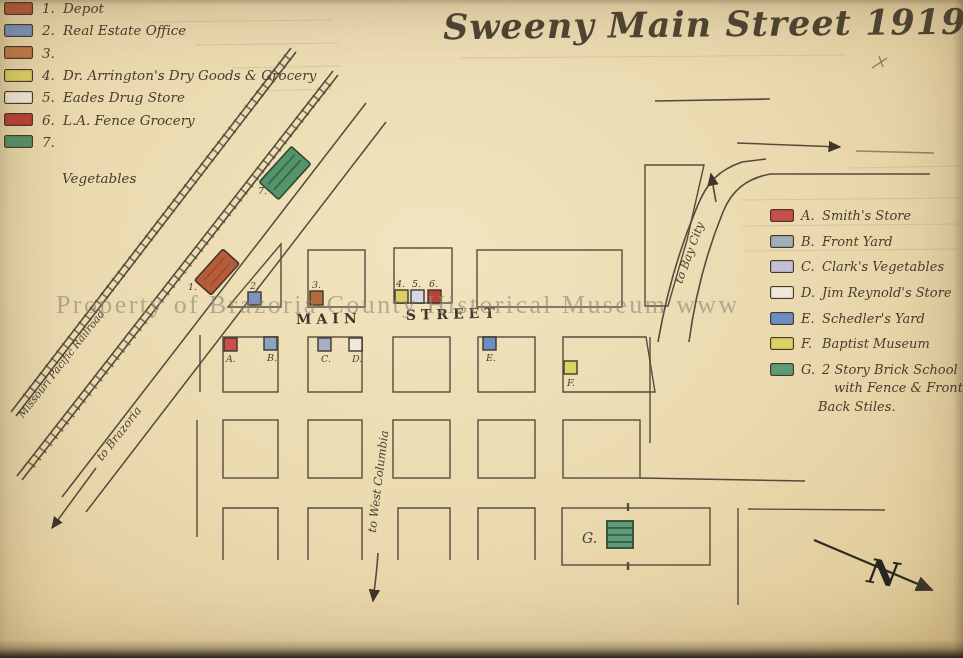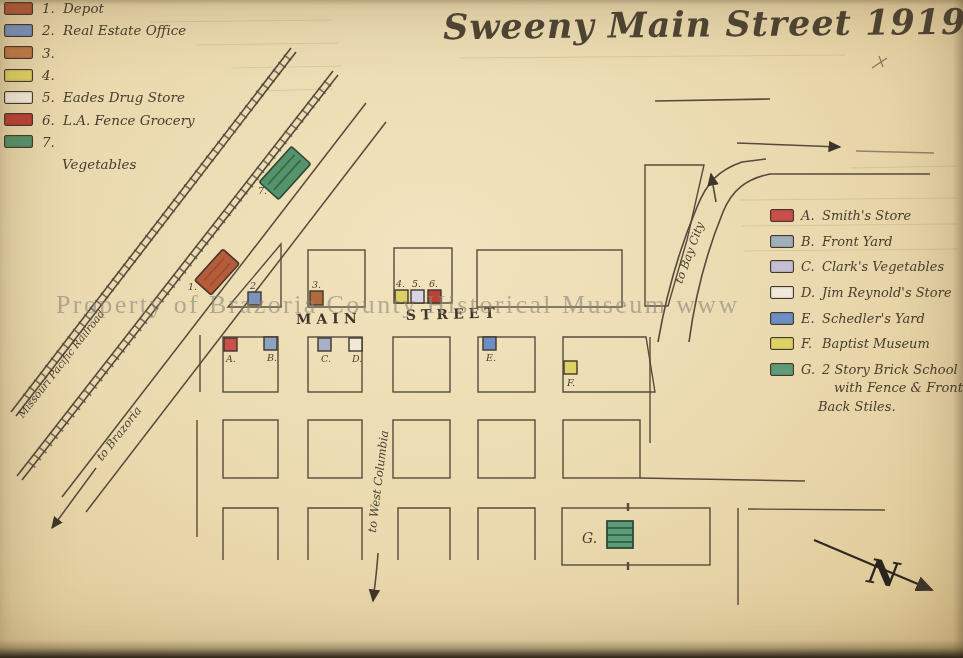--- a/index.html
+++ b/index.html
@@ -31,21 +31,21 @@
   .legend-left .lrow{height:22.3px;}
   .legend-right{left:770px;top:203px;font-size:13px;}
   .legend-right .lrow{height:25.6px;}
   .lrow{display:flex;align-items:center;white-space:nowrap;}
   .sw{display:inline-block;border:1.6px solid #43392b;border-radius:2px;
       box-shadow:inset 0 0 2px rgba(60,40,20,.45);flex:0 0 auto;}
   .legend-left .sw{width:27px;height:11px;margin-right:9px;}
   .legend-right .sw{width:22px;height:11px;margin-right:7px;}
   .num{display:inline-block;min-width:18px;margin-right:3px;}
   .cont{white-space:nowrap;}
-  .cont-left{margin-left:58px;margin-top:3px;}
+  .cont-left{margin-left:58px;margin-top:17px;}
   .cont-g1{margin-left:64px;margin-top:-2px;}
   .cont-g2{margin-left:48px;margin-top:4px;}
 
   .watermark{
     position:absolute;left:56px;top:290px;white-space:nowrap;pointer-events:none;
     font-family:"Liberation Serif", serif;font-size:26px;letter-spacing:2.4px;
     color:#8b887a;opacity:.62;
   }
 
   svg text{font-family:"DejaVu Serif", serif;font-style:italic;fill:#4a4132;}
@@ -221,20 +221,21 @@
       <span class="num">2.</span>
       <span class="lbl">Real Estate Office</span>
     </div>
     <div class="lrow">
       <span class="sw" style="background-color: rgb(192, 122, 72);"></span>
       <span class="num">3.</span>
     </div>
     <div class="lrow">
       <span class="sw" style="background-color: rgb(221, 207, 102);"></span>
       <span class="num">4.</span>
+      <span class="lbl">Dr. Arrington's Dry Goods &amp; Grocery</span>
     </div>
     <div class="lrow">
       <span class="sw" style="background-color: rgb(241, 232, 212);"></span>
       <span class="num">5.</span>
       <span class="lbl">Eades Drug Store</span>
     </div>
     <div class="lrow">
       <span class="sw" style="background-color: rgb(185, 66, 54);"></span>
       <span class="num">6.</span>
       <span class="lbl">L.A. Fence Grocery</span>

